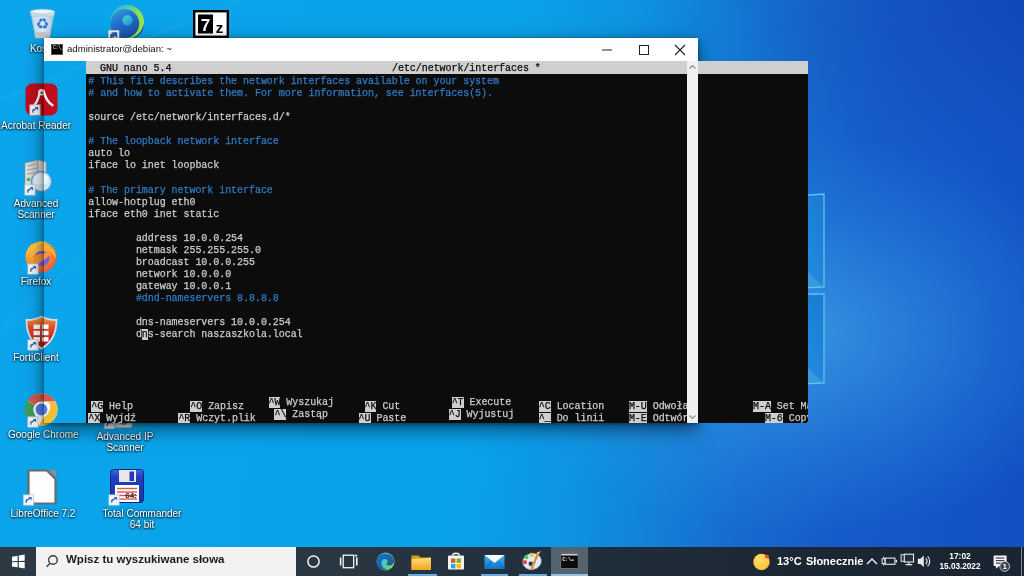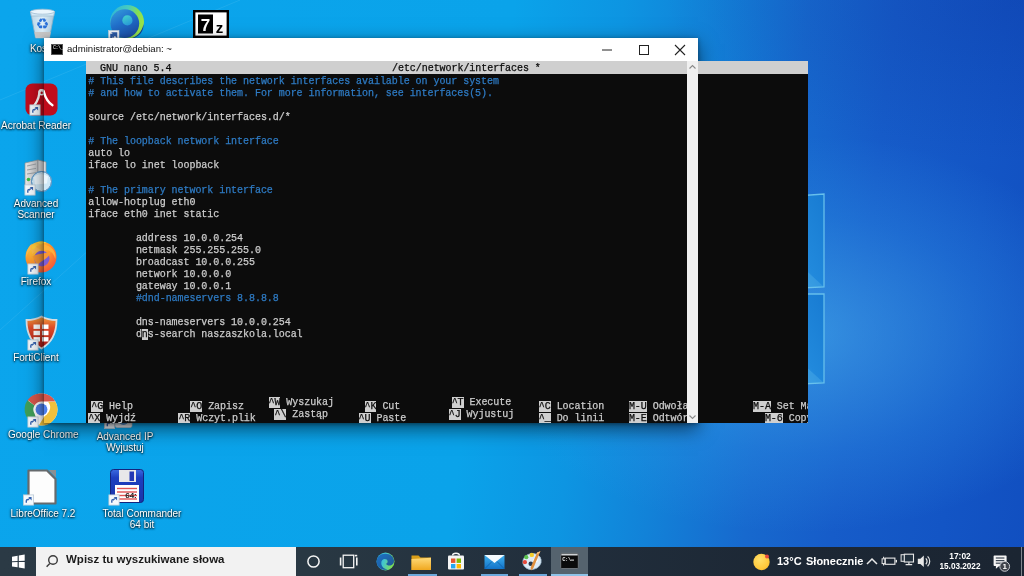--- a/index.html
+++ b/index.html
@@ -244,21 +244,21 @@
   </svg>
 
   <div class="dlab" style="left:28px;top:44px;width:26px">Kosz</div>
   <div class="dlab" style="left:1px;top:121px;width:70px">Acrobat Reader</div>
   <div class="dlab" style="left:6px;top:199px;width:60px">Advanced
 Scanner</div>
   <div class="dlab" style="left:16px;top:277px;width:40px">Firefox</div>
   <div class="dlab" style="left:10px;top:353px;width:52px">FortiClient</div>
   <div class="dlab" style="left:8px;top:430px;width:70px">Google Chrome</div>
   <div class="dlab" style="left:90px;top:432px;width:70px">Advanced IP
-Wyjustuj</div>
+Scanner</div>
   <div class="dlab" style="left:8px;top:509px;width:70px">LibreOffice 7.2</div>
   <div class="dlab" style="left:101px;top:509px;width:82px">Total Commander
 64 bit</div>
 </div>
 
 <div id="win">
   <div id="titlebar">
     <div id="title-ic"></div>
     <div id="title-tx">administrator@debian: ~</div>
     <div class="cap" id="cmin">

